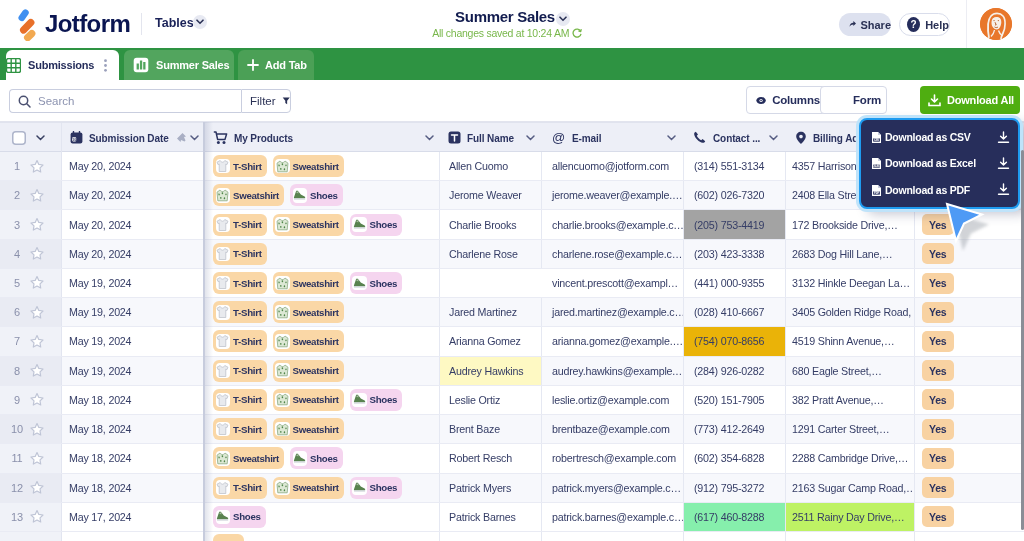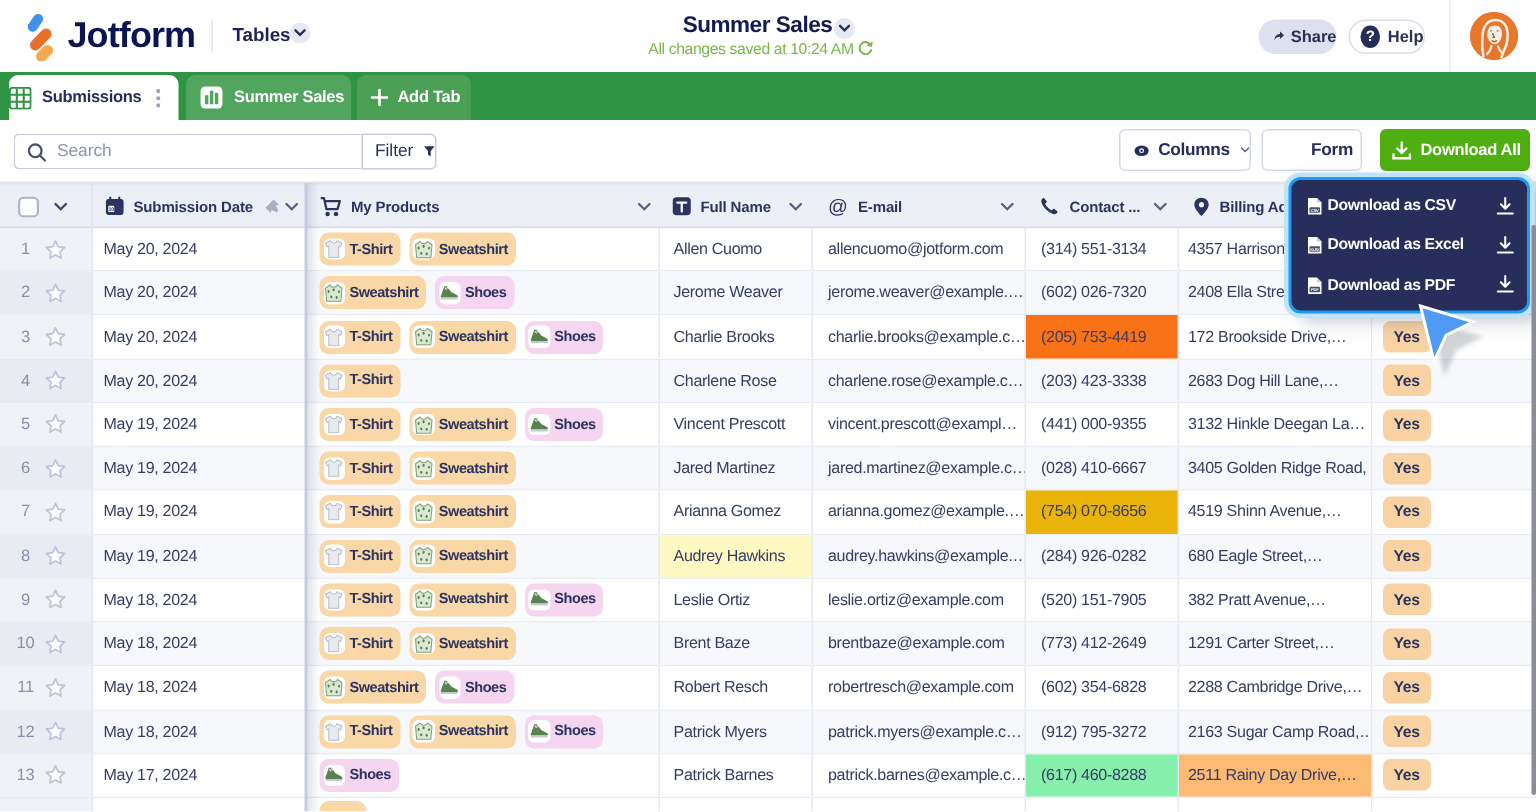--- a/index.html
+++ b/index.html
@@ -30,21 +30,21 @@
   #tab2 { left:124px; width:110px; background:#52A55E; color:#fff; padding-left:9px; }
   #tab3 { left:238px; width:76px;  background:#4BA056; color:#fff; padding-left:9px; }
 
   
   #toolbar { position:absolute; left:0; top:80px; width:1024px; height:42px; background:#fff; border-bottom:1px solid #E2E4EE; }
   #search { position:absolute; left:9px; top:9px; width:232px; height:24px; border:1px solid #C9CEDF; border-right:none; border-radius:4px 0 0 4px; display:flex; align-items:center; padding-left:8px; }
   #search .ph { color:#8C93B0; font-size:11.5px; margin-left:7px; }
   #filter { position:absolute; left:241px; top:9px; width:50px; height:24px; border:1px solid #C9CEDF; border-radius:0 4px 4px 0; display:flex; align-items:center; padding-left:8px; font-size:11.5px; color:#2A3155; font-weight:400; }
   .tbtn { position:absolute; top:6px; height:28px; border:1px solid #D5D9E7; border-radius:4px; background:#fff; display:flex; align-items:center; font-size:11.5px; font-weight:700; color:#252D5B; white-space:nowrap; letter-spacing:-0.2px; }
   #btn-columns { left:746px; width:88px; padding-left:9px; }
-  #btn-form { left:841px; width:67px; padding-left:26px; }
+  #btn-form { left:820px; width:67px; padding-left:26px; }
   #btn-dl { position:absolute; left:920px; top:6px; width:100px; height:28px; background:#4FAE11; border-radius:4px; display:flex; align-items:center; padding-left:8px; font-size:11px; font-weight:700; color:#fff; white-space:nowrap; letter-spacing:-0.2px; }
 
   
   #table { position:absolute; left:0; top:122px; width:1024px; height:419px; }
   #thead { position:absolute; left:0; top:0; width:1024px; height:30px; background:#EDEFF7; border-top:1px solid #E0E3EE; border-bottom:1px solid #D8DCE9; }
   .hcell { position:absolute; top:0; height:30px; display:flex; align-items:center; font-size:10px; font-weight:700; color:#2B3360; letter-spacing:-0.1px; white-space:nowrap; }
   .row { position:absolute; left:0; width:1024px; height:29.23px; }
   .cell { position:absolute; top:0; height:100%; display:flex; align-items:center; font-size:10.7px; color:#353D66; border-right:1px solid #E5E8F2; overflow:hidden; white-space:nowrap; letter-spacing:-0.2px; }
   .gutter { left:0; width:62px; border-right:1px solid #E2E5F0; }
   .c-date { left:62px;  width:141px; padding-left:7px; border-right:none; }
@@ -343,21 +343,21 @@
             <span class="tag tag-pk"><span class="ticon">
                 <svg width="13" height="11" viewBox="0 0 13 11">
                   <path d="M3.2 0.8 L5 0.8 L7.8 4.6 L11.6 6.6 C12.4 7 12.5 8 11.8 8.3 L1.5 8.3 C1 8.3 0.8 7.9 0.9 7.4 Z" fill="#59824F"></path>
                   <path d="M3.6 1.8 L4.8 3.2 M4.9 1.2 L6.1 2.6" stroke="#E9EFE6" stroke-width="0.8"></path>
                   <path d="M0.9 8.4 H12.3 L12.1 9.6 H1.1 Z" fill="#C4C9D2"></path>
                 </svg>
               </span>Shoes</span>
           </div>
   <div class="cell c-name" style="background:#FFFFFF;">Charlie Brooks</div>
   <div class="cell c-mail" style="background:#FFFFFF;">charlie.brooks@example.c…</div>
-  <div class="cell c-tel" style="background:#f97316;text-align:center;">(205) 753-4419</div>
+  <div class="cell c-tel" style="background:#a3a3a3;text-align:center;">(205) 753-4419</div>
   <div class="cell c-bill" style="background:#FFFFFF;">172 Brookside Drive,…</div>
   <div class="cell c-yes" style="background:#FFFFFF;">
             <span class="yes">Yes</span>
           </div>
 </div>
 <div class="row" style="top:117.69px; border-bottom:1px solid #E9EBF4;">
   <div class="cell gutter" style="background:#E9EBF3;">
             <span class="rownum">4</span>
             <svg width="16" height="16" viewBox="0 0 16 16" style="position:absolute;left:29px;top:6.5px;">
               <path d="M8 1.6 L9.8 5.4 L14 6 L11 8.9 L11.7 13 L8 11 L4.3 13 L5 8.9 L2 6 L6.2 5.4 Z" fill="#fff" stroke="#BFC5D6" stroke-width="1.2" stroke-linejoin="round"></path>
@@ -400,21 +400,20 @@
                 </svg>
               </span>Sweatshirt</span>
             <span class="tag tag-pk"><span class="ticon">
                 <svg width="13" height="11" viewBox="0 0 13 11">
                   <path d="M3.2 0.8 L5 0.8 L7.8 4.6 L11.6 6.6 C12.4 7 12.5 8 11.8 8.3 L1.5 8.3 C1 8.3 0.8 7.9 0.9 7.4 Z" fill="#59824F"></path>
                   <path d="M3.6 1.8 L4.8 3.2 M4.9 1.2 L6.1 2.6" stroke="#E9EFE6" stroke-width="0.8"></path>
                   <path d="M0.9 8.4 H12.3 L12.1 9.6 H1.1 Z" fill="#C4C9D2"></path>
                 </svg>
               </span>Shoes</span>
           </div>
-  <div class="cell c-name" style="background:#FFFFFF;">Vincent Prescott</div>
   <div class="cell c-mail" style="background:#FFFFFF;">vincent.prescott@exampl…</div>
   <div class="cell c-tel" style="background:#FFFFFF;">(441) 000-9355</div>
   <div class="cell c-bill" style="background:#FFFFFF;">3132 Hinkle Deegan La…</div>
   <div class="cell c-yes" style="background:#FFFFFF;">
             <span class="yes">Yes</span>
           </div>
 </div>
 <div class="row" style="top:176.15px; border-bottom:1px solid #E9EBF4;">
   <div class="cell gutter" style="background:#E9EBF3;">
             <span class="rownum">6</span>
@@ -647,21 +646,21 @@
                 <svg width="13" height="11" viewBox="0 0 13 11">
                   <path d="M3.2 0.8 L5 0.8 L7.8 4.6 L11.6 6.6 C12.4 7 12.5 8 11.8 8.3 L1.5 8.3 C1 8.3 0.8 7.9 0.9 7.4 Z" fill="#59824F"></path>
                   <path d="M3.6 1.8 L4.8 3.2 M4.9 1.2 L6.1 2.6" stroke="#E9EFE6" stroke-width="0.8"></path>
                   <path d="M0.9 8.4 H12.3 L12.1 9.6 H1.1 Z" fill="#C4C9D2"></path>
                 </svg>
               </span>Shoes</span>
           </div>
   <div class="cell c-name" style="background:#FFFFFF;">Patrick Barnes</div>
   <div class="cell c-mail" style="background:#FFFFFF;">patrick.barnes@example.c…</div>
   <div class="cell c-tel" style="background:#86efac;">(617) 460-8288</div>
-  <div class="cell c-bill" style="background:#fdba74;">2511 Rainy Day Drive,…</div>
+  <div class="cell c-bill" style="background:#bef264;">2511 Rainy Day Drive,…</div>
   <div class="cell c-yes" style="background:#FFFFFF;">
             <span class="yes">Yes</span>
           </div>
 </div>
 <div class="row" style="top:409.99px; height:9.01px;">
   <div class="cell gutter" style="background:#F0F2F8;"></div>
   <div class="cell c-date" style="background:#fff;"></div>
   <div class="cell c-prod" style="background:#fff;">
             <span class="tag tag-or" style="height:14px;border-radius:6px 6px 0 0;position:relative;top:5px;">&nbsp;&nbsp;&nbsp;&nbsp;&nbsp;&nbsp;&nbsp;&nbsp;&nbsp;&nbsp;</span>
           </div>

